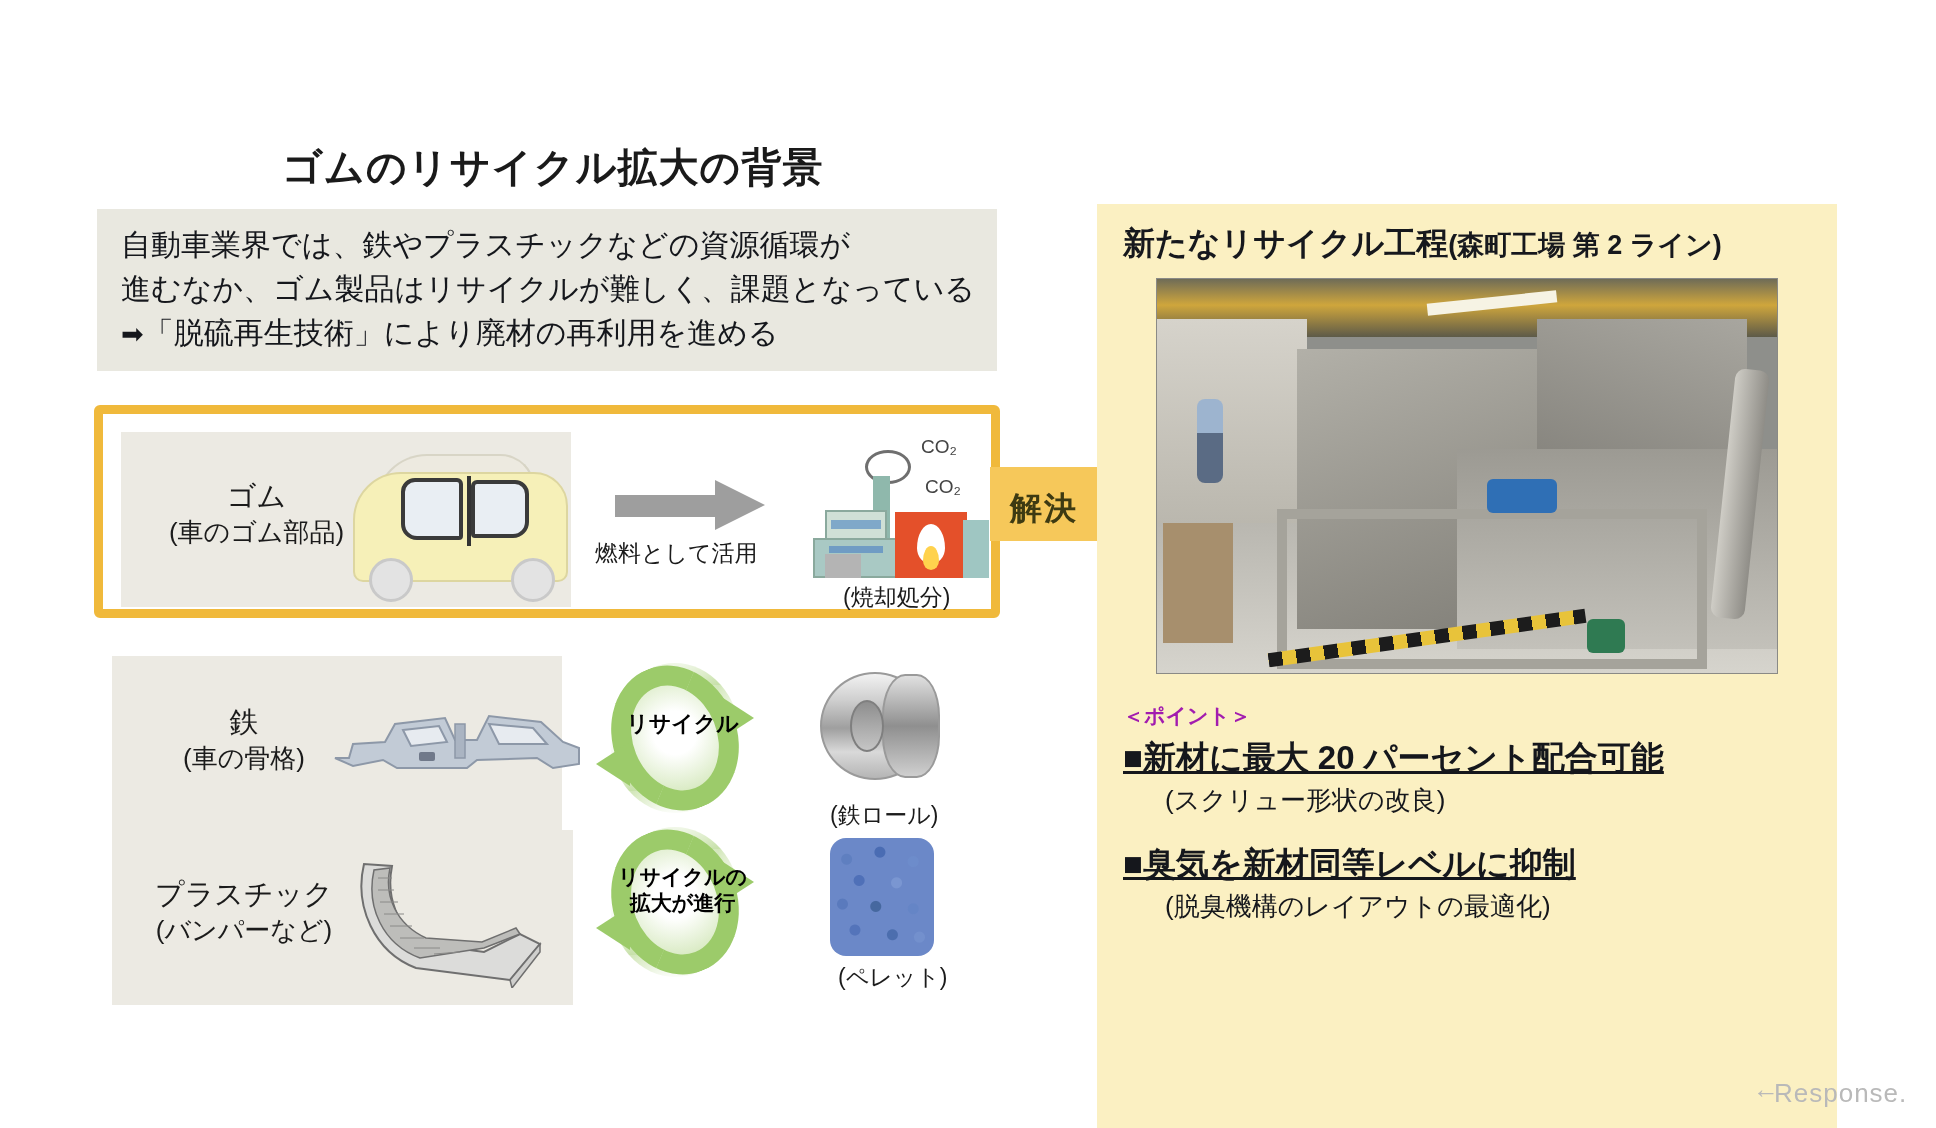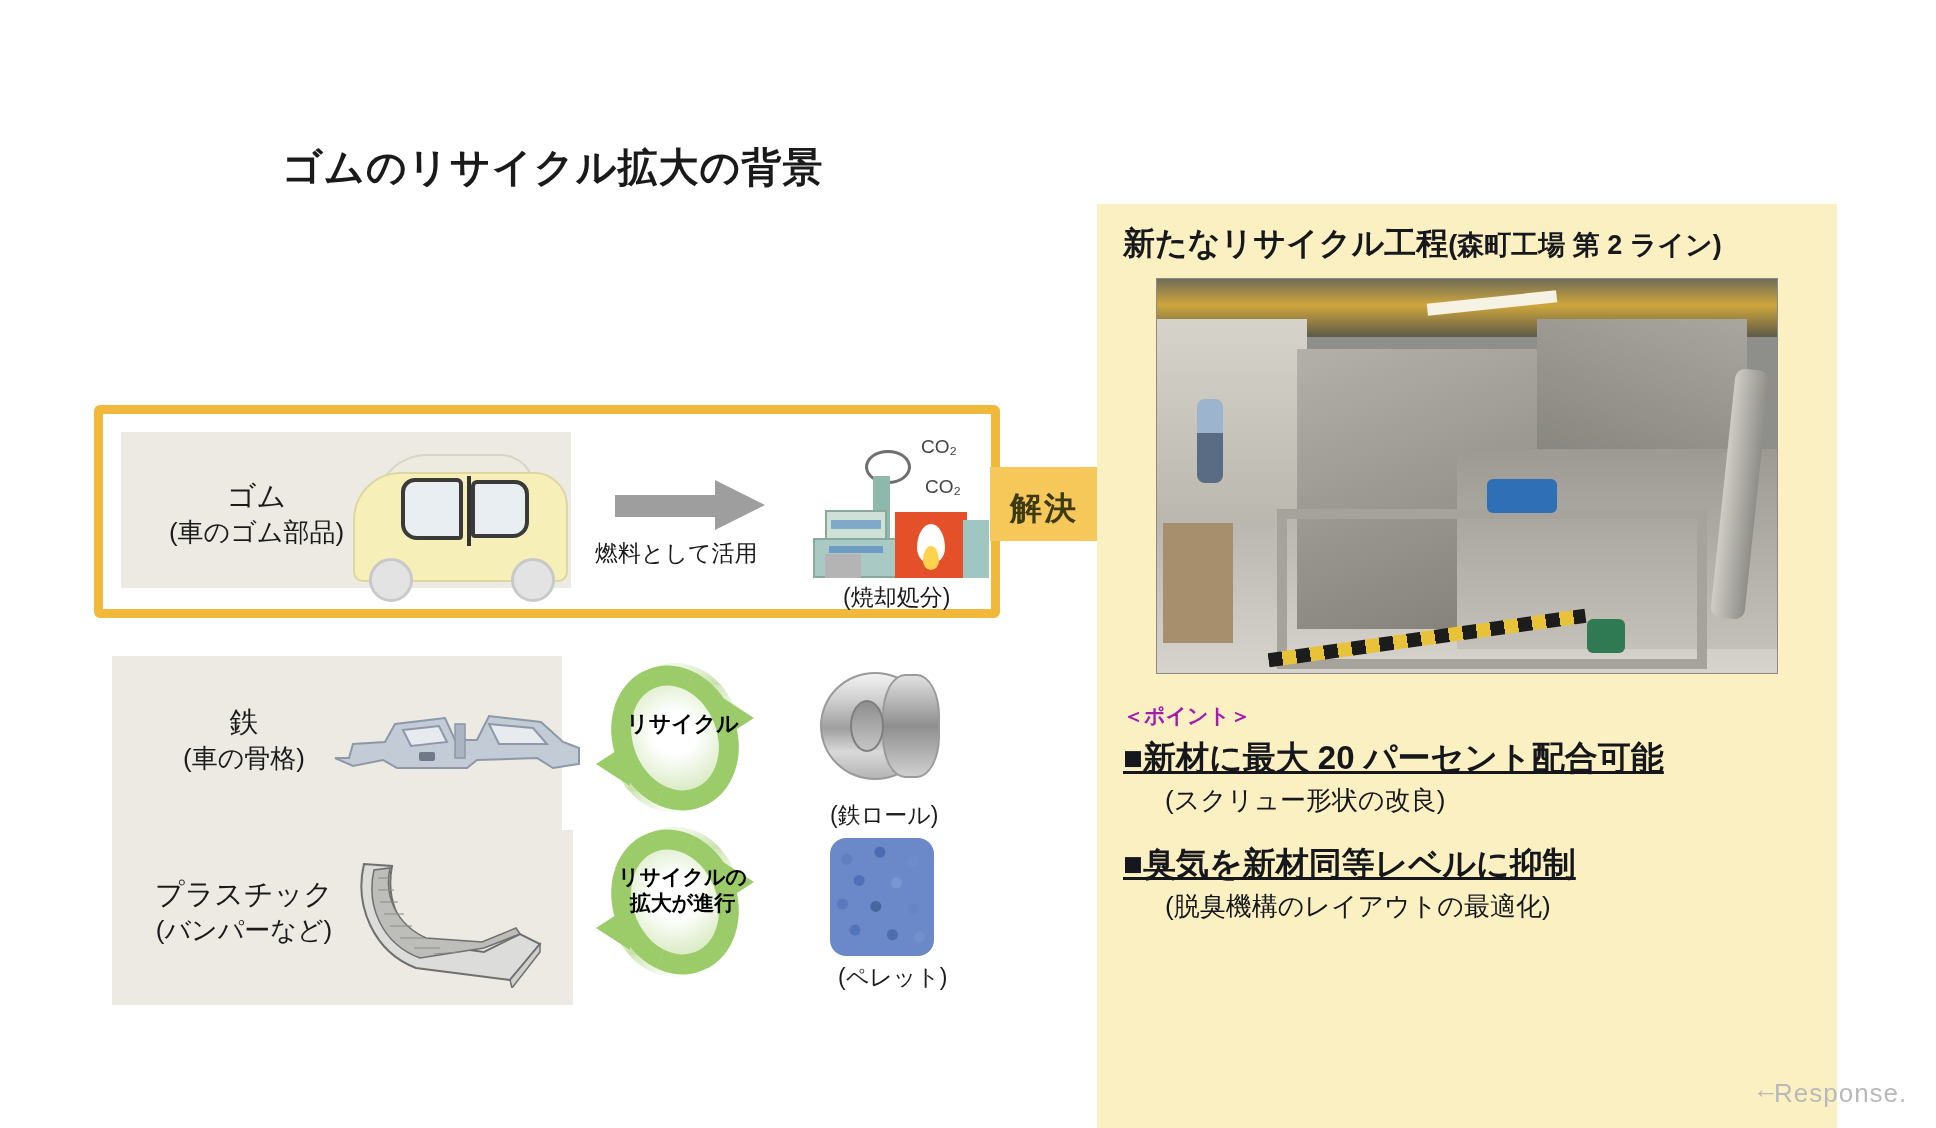--- a/index.html
+++ b/index.html
@@ -42,21 +42,21 @@
     background:#eceae3;
     display:flex; align-items:center;
   }
   .mat-label {
     font-size:29px; color:#1b1b1b; line-height:1.3; text-align:center;
     white-space:nowrap;
   }
   .mat-label .sub { font-size:26px; display:block; }
 
   
-  #rubber-panel { left:18px; top:18px; width:450px; height:156px;padding-left:48px; }
+  #rubber-panel { left:18px; top:18px; width:450px; height:175px;padding-left:48px; }
   #rubber-label { position:absolute; left:38px; top:46px; width:195px; text-align:center; }
 
   .arrow-gray {
     position:absolute; width:150px; height:38px;
   }
   .arrow-gray .shaft { position:absolute; left:0; top:9px; width:108px; height:22px; background:#9e9e9e; }
   .arrow-gray .head {
     position:absolute; left:100px; top:-6px; width:0; height:0;
     border-top:25px solid transparent; border-bottom:25px solid transparent;
     border-left:50px solid #9e9e9e;
@@ -251,20 +251,27 @@
   }
   .watermark .wm-arrow { display:inline-block; transform:translateY(-4px); margin-right:-6px; }
 </style>
 </head>
 <body>
 
 <div id="stage">
 
   <div class="title">ゴムのリサイクル拡大の背景</div>
 
+  <div class="intro-box">
+    <div class="intro-line">自動車業界では、鉄やプラスチックなどの資源循環が</div>
+    <div class="intro-line">進むなか、ゴム製品はリサイクルが難しく、課題となっている</div>
+    <div class="intro-line">
+      <span class="arrow-glyph">➡</span><span>「脱硫再生技術」により廃材の再利用を進める</span>
+    </div>
+  </div>
 
   <div class="rubber-wrap">
 
     <div class="mat-panel" id="rubber-panel">
       <div class="mat-label" id="rubber-label">
         <span>ゴム</span>
         <span class="sub">(車のゴム部品)</span>
       </div>
 
       <div class="car-ill" style="left:232px; top:22px; width:218px; height:150px;">

